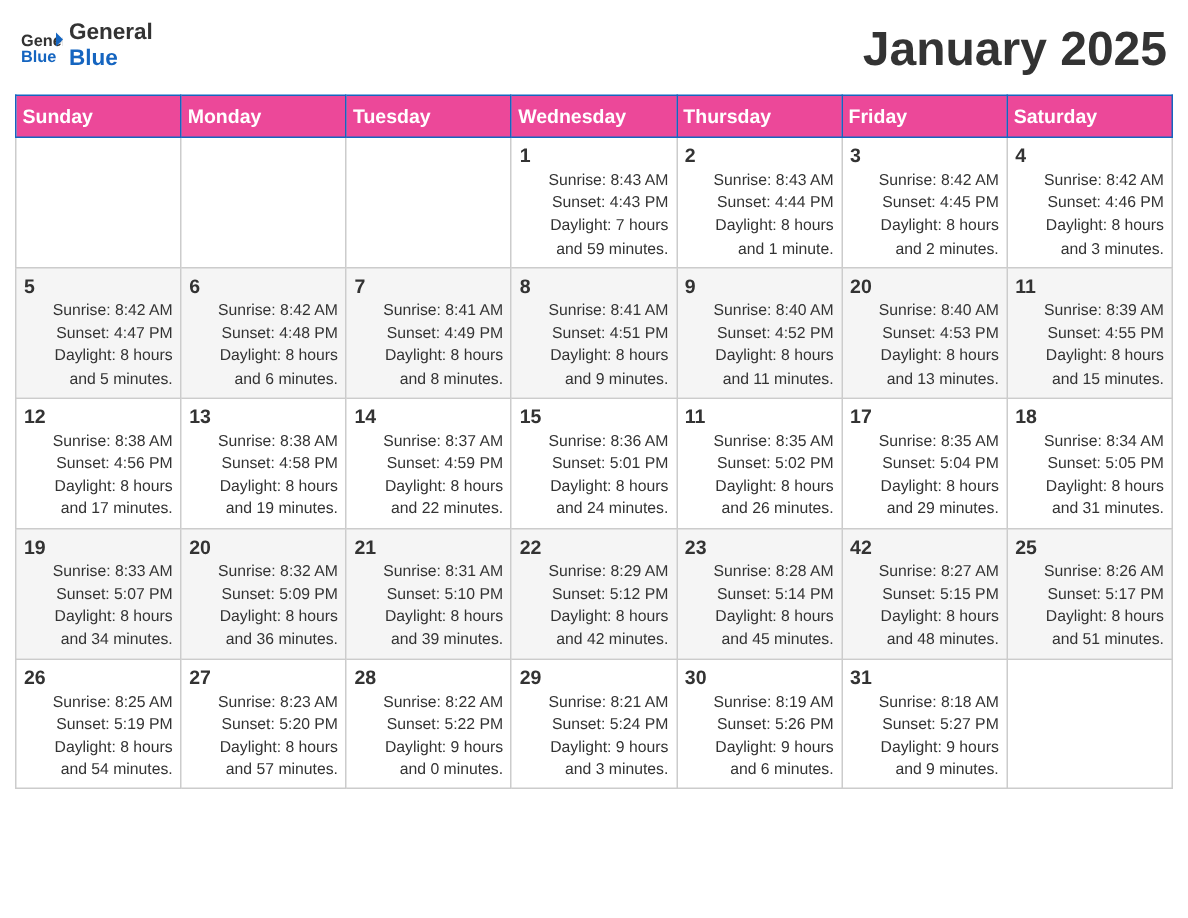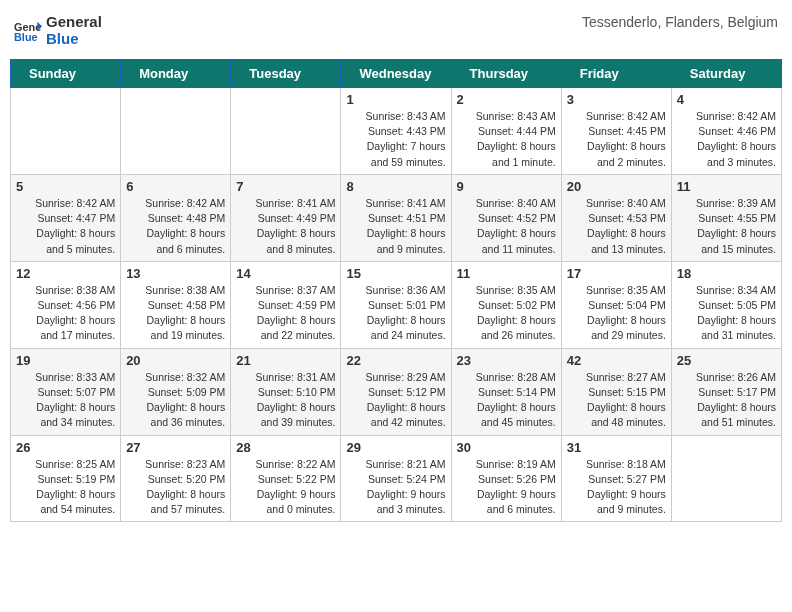--- a/index.html
+++ b/index.html
@@ -37,25 +37,25 @@
     .subtitle {
       font-size: 14px;
       color: #555;
     }
     .calendar {
       width: 100%;
       border-collapse: collapse;
       border: 1px solid #ccc;
     }
     .calendar th {
-      background-color: #0f766e;
+      background-color: #ec4899;
       color: #fff;
       font-size: 13px;
       font-weight: bold;
-      padding: 6px 18px;
+      padding: 6px 4px;
       text-align: left;
       border: 1px solid #1565c0;
     }
     .calendar td {
       vertical-align: top;
       padding: 4px 5px;
       border: 1px solid #ccc;
       width: calc(100% / 7);
       min-height: 85px;
       font-size: 11px;
@@ -92,21 +92,21 @@
       <polygon points="30,2 36,8 30,14" fill="#1565c0"></polygon>
     </svg>
     <div>
       <div style="font-size:15px;font-weight:bold;line-height:1.1;">
         <span style="color:#333;">General</span><br>
         <span style="color:#1565c0;">Blue</span>
       </div>
     </div>
   </div>
   <div class="title-block">
-    <div class="subtitle">Tessenderlo, Flanders, Belgium</div>
+    <div class="main-title">January 2025</div>
   </div>
 </div>
 
 <table class="calendar">
   <thead>
     <tr>
     <th>Sunday</th>
         <th>Monday</th>
         <th>Tuesday</th>
         <th>Wednesday</th>

